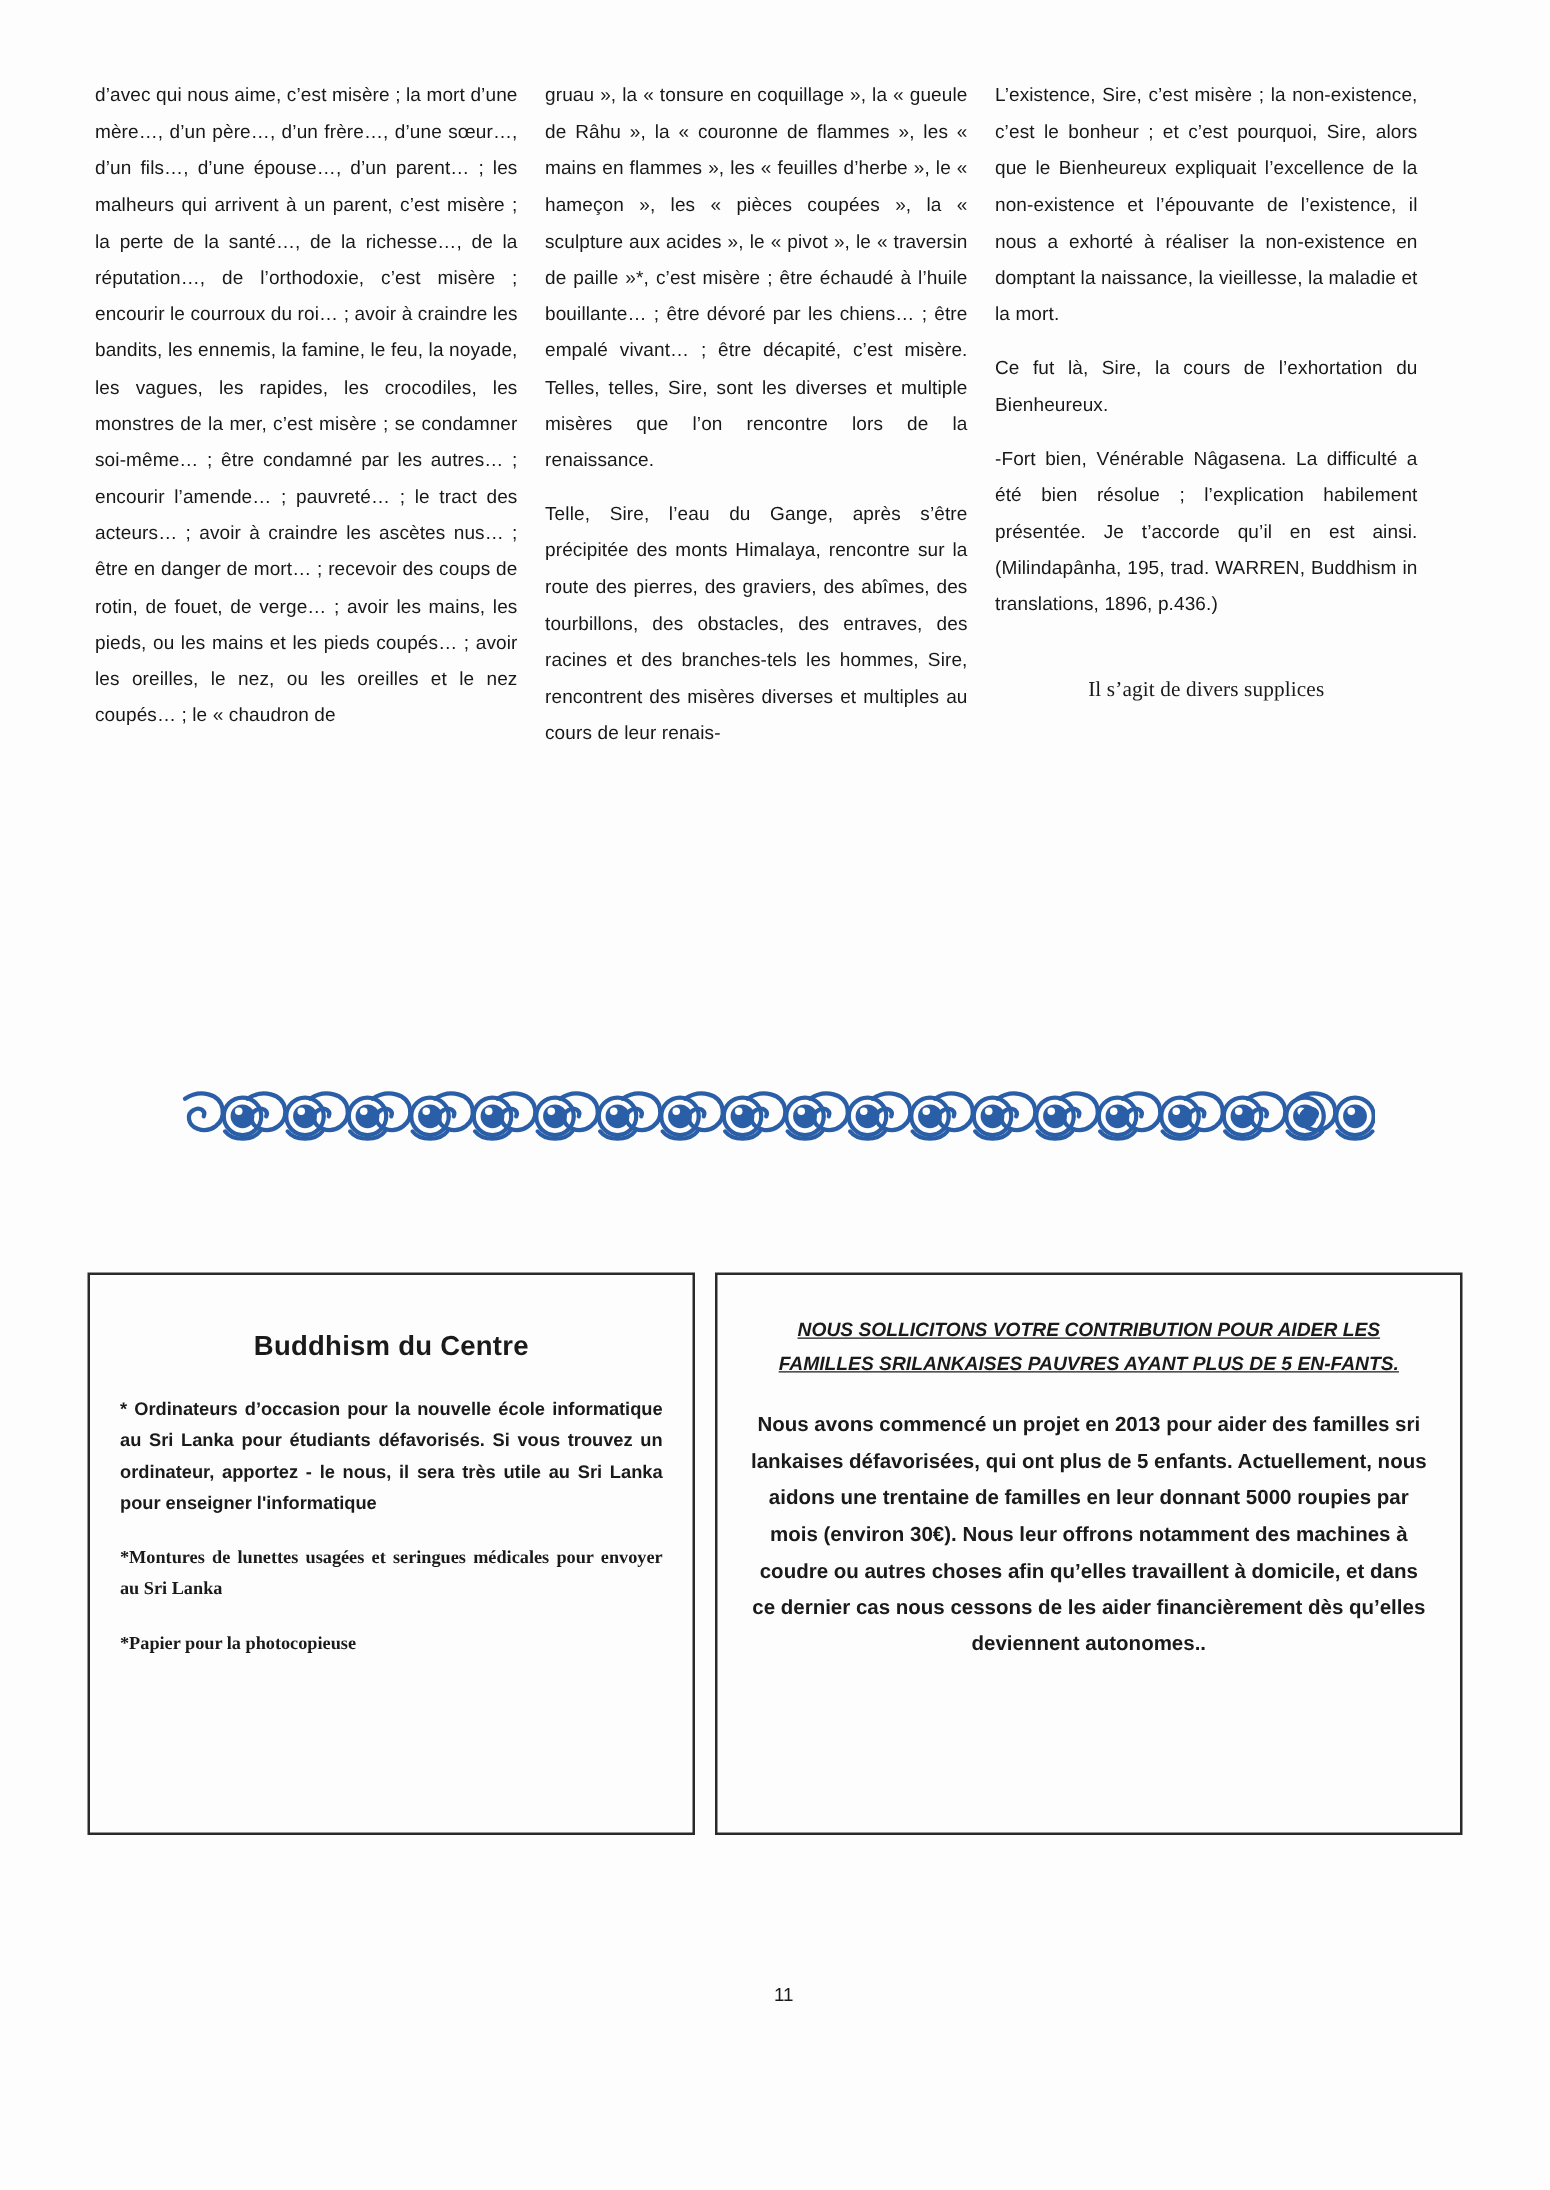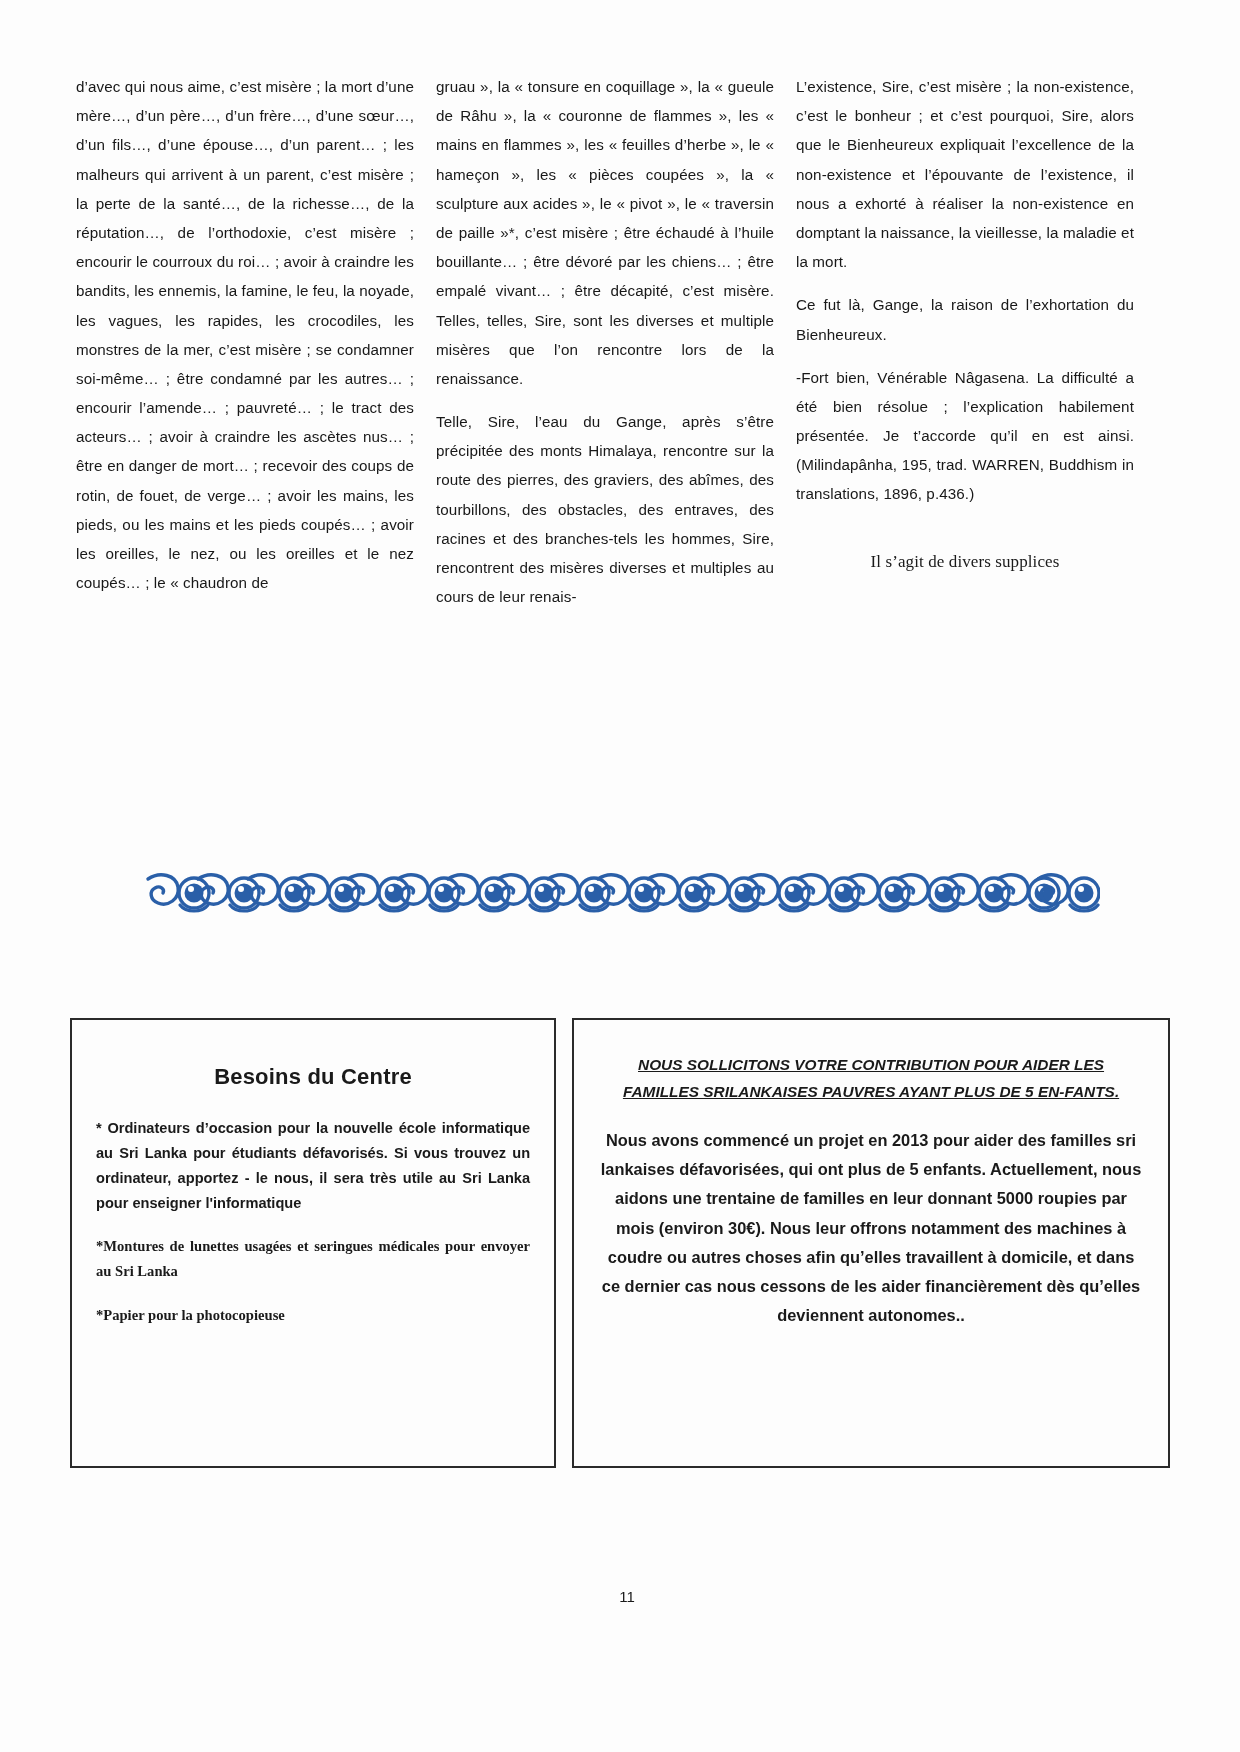--- a/index.html
+++ b/index.html
@@ -19,21 +19,21 @@
   .page {
     position: absolute;
     inset: 0;
     background: #fdfdfd;
   }
 
   
   .columns {
     position: absolute;
     left: 76px;
-    top: 72px;
+    top: 62px;
     width: 1090px;
     display: flex;
     gap: 22px;
   }
   .col {
     width: 338px;
     font-size: 15.2px;
     line-height: 1.92;
     text-align: justify;
     text-justify: inter-word;
@@ -150,21 +150,21 @@
       <p>d’avec qui nous aime, c’est misère ; la mort d’une mère…, d’un père…, d’un frère…, d’une sœur…, d’un fils…, d’une épouse…, d’un parent… ; les malheurs qui arrivent à un parent, c’est misère ; la perte de la santé…, de la richesse…, de la réputation…, de l’orthodoxie, c’est misère ; encourir le courroux du roi… ; avoir à craindre les bandits, les ennemis, la famine, le feu, la noyade, les vagues, les rapides, les crocodiles, les monstres de la mer, c’est misère ; se condamner soi-même… ; être condamné par les autres… ; encourir l’amende… ; pauvreté… ; le tract des acteurs… ; avoir à craindre les ascètes nus… ; être en danger de mort… ; recevoir des coups de rotin, de fouet, de verge… ; avoir les mains, les pieds, ou les mains et les pieds coupés… ; avoir les oreilles, le nez, ou les oreilles et le nez coupés… ; le « chaudron de</p>
     </div>
 
     <div class="col col-2">
       <p>gruau », la « tonsure en coquillage », la « gueule de Râhu », la « couronne de flammes », les « mains en flammes », les « feuilles d’herbe », le « hameçon », les « pièces coupées », la « sculpture aux acides », le « pivot », le « traversin de paille »*, c’est misère ; être échaudé à l’huile bouillante… ; être dévoré par les chiens… ; être empalé vivant… ; être décapité, c’est misère. Telles, telles, Sire, sont les diverses et multiple misères que l’on rencontre lors de la renaissance.</p>
       <p>Telle, Sire, l’eau du Gange, après s’être précipitée des monts Himalaya, rencontre sur la route des pierres, des graviers, des abîmes, des tourbillons, des obstacles, des entraves, des racines et des branches-tels les hommes, Sire, rencontrent des misères diverses et multiples au cours de leur renais-</p>
     </div>
 
     <div class="col col-3">
       <p>L’existence, Sire, c’est misère ; la non-existence, c’est le bonheur ; et c’est pourquoi, Sire, alors que le Bienheureux expliquait l’excellence de la non-existence et l’épouvante de l’existence, il nous a exhorté à réaliser la non-existence en domptant la naissance, la vieillesse, la maladie et la mort.</p>
-      <p>Ce fut là, Gange, la raison de l’exhortation du Bienheureux.</p>
+      <p>Ce fut là, Sire, la cours de l’exhortation du Bienheureux.</p>
       <p>-Fort bien, Vénérable Nâgasena. La difficulté a été bien résolue ; l’explication habilement présentée. Je t’accorde qu’il en est ainsi. (Milindapânha, 195, trad. WARREN, Buddhism in translations, 1896, p.436.)</p>
       <div class="handwriting">Il s’agit de divers supplices</div>
     </div>
 
   </div>
 
   <div class="divider">
     <svg width="960" height="54" viewBox="0 0 960 54">
       <defs>
         <g id="motif">
@@ -197,21 +197,21 @@
         <use href="#motif" x="800"></use>
         <use href="#motif" x="850"></use>
         <use href="#motif" x="890"></use>
       </g>
     </svg>
   </div>
 
   <div class="boxes">
 
     <div class="box box-left">
-      <div class="box-title">Besoins du Centre</div>
+      <div class="box-title">Buddhism du Centre</div>
       <p>* Ordinateurs d’occasion pour la nouvelle école informatique au Sri Lanka pour étudiants défavorisés. Si vous trouvez un ordinateur, apportez - le nous, il sera très utile  au Sri Lanka pour  enseigner l'informatique</p>
       <p class="serif-block">*Montures de lunettes usagées et seringues médicales pour    envoyer  au Sri Lanka</p>
       <p class="serif-block">*Papier pour la photocopieuse</p>
     </div>
 
     <div class="box box-right">
       <div class="headline">NOUS SOLLICITONS VOTRE CONTRIBUTION POUR AIDER LES FAMILLES SRILANKAISES PAUVRES AYANT PLUS DE 5 EN-FANTS.</div>
       <div class="body">Nous avons commencé un projet en 2013 pour aider des familles sri lankaises défavorisées, qui ont plus  de 5 enfants. Actuellement, nous aidons une trentaine de familles en leur donnant 5000 roupies par mois (environ 30€). Nous leur offrons notamment des machines à coudre ou autres choses afin qu’elles travaillent à domicile, et dans ce dernier cas nous cessons de les aider financièrement dès qu’elles        deviennent autonomes..</div>
     </div>
 

